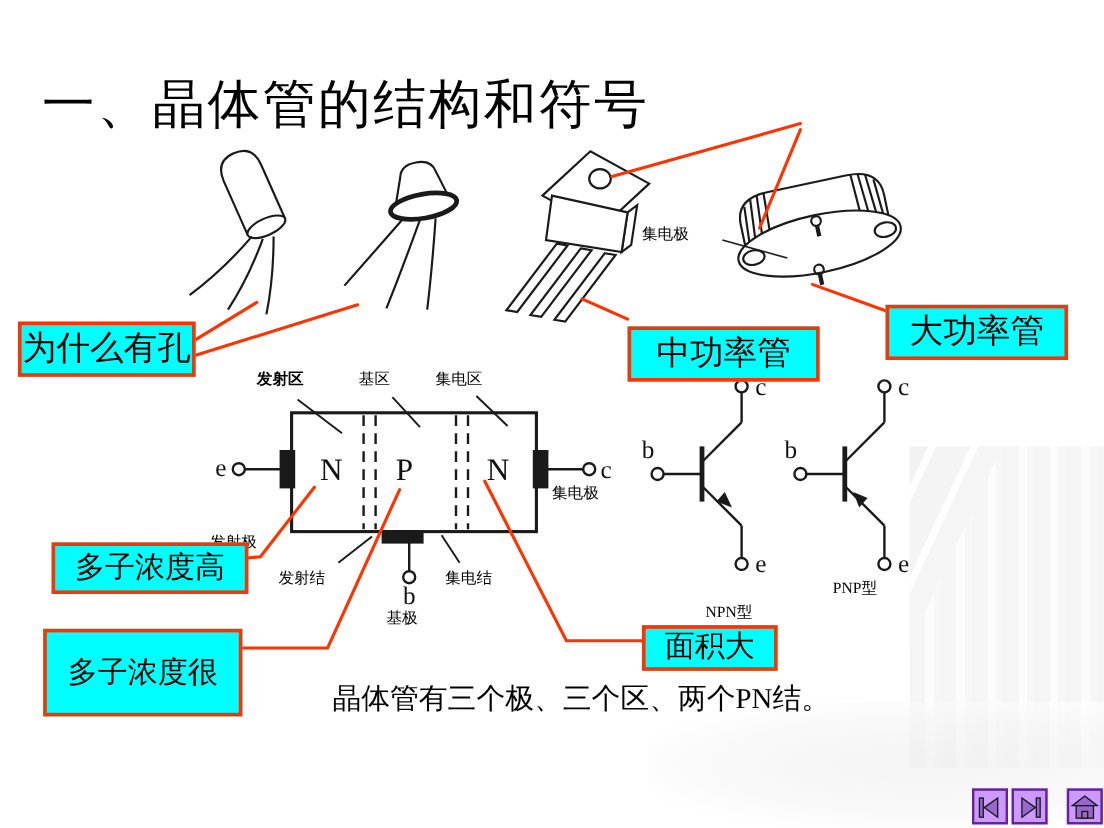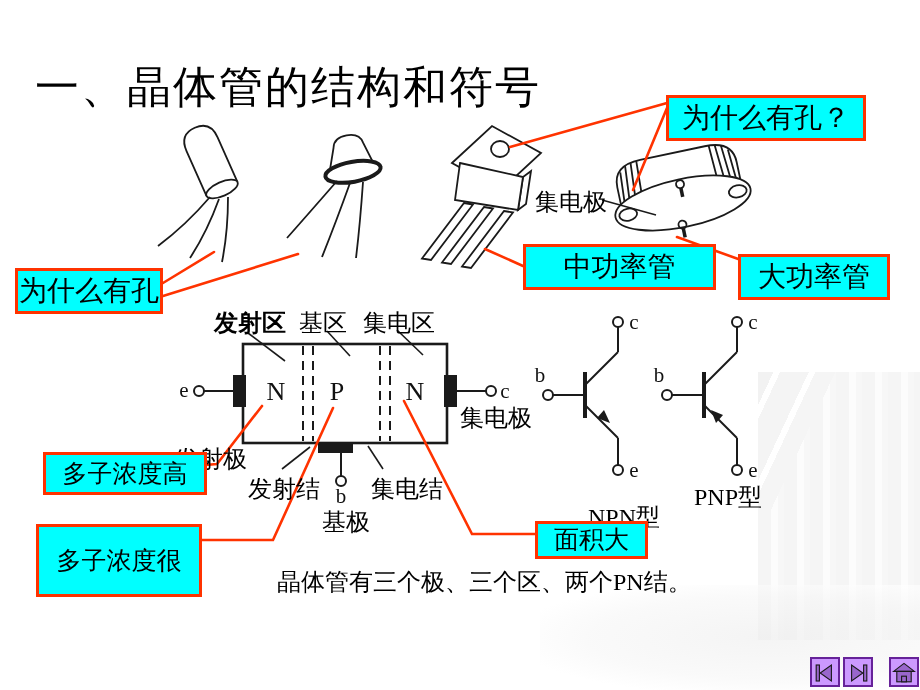--- a/index.html
+++ b/index.html
@@ -17,21 +17,21 @@
   
   .title{position:absolute;left:35px;top:58px;z-index:2;font-family:"DejaVu Sans","Liberation Sans",sans-serif;
          font-weight:400;font-size:44px;letter-spacing:2px;white-space:nowrap;}
   
   .callout{position:absolute;z-index:3;background:#00ffff;border:3px solid #ff3300;
            display:flex;align-items:center;justify-content:center;text-align:center;
            box-sizing:border-box;line-height:1.18;white-space:nowrap;}
   .c-lg{font-size:28px;}
   .c-md{font-size:25px;white-space:normal;}
   
-  .dlabel{position:absolute;z-index:2;font-size:24px;white-space:nowrap;}
+  .dlabel{position:absolute;z-index:2;font-size:13px;white-space:nowrap;}
   .summary{position:absolute;left:277px;top:566px;z-index:2;font-size:24px;white-space:nowrap;}
   
   .navbtn{position:absolute;z-index:4;width:30px;height:30px;box-sizing:border-box;padding:1px 0 0 1px;
           background:#cc99ff;border:2px solid #662299;cursor:pointer;}
 </style>
 </head>
 <body>
 
 <div class="stage">
 
@@ -164,36 +164,35 @@
       <path d="M667,103 L510,147"></path>
       <path d="M667,108 L633,190"></path>
       <path d="M205,465 L217,464 L262,406"></path>
       <path d="M201,540 L273,540 L333,408"></path>
       <path d="M535,534 L472,534 L404,401"></path>
     </g>
   </svg>
 
   <div class="title">一、晶体管的结构和符号</div>
 
-  <div class="callout c-lg" style="left:666px;top:95px;width:200px;height:46px;">为什么有孔？</div>
   <div class="callout c-lg" style="left:15px;top:268px;width:148px;height:46px;">为什么有孔</div>
-  <div class="callout c-lg" style="left:523px;top:244px;width:193px;height:46px;">中功率管</div>
+  <div class="callout c-lg" style="left:523px;top:272px;width:160px;height:46px;">中功率管</div>
   <div class="callout c-lg" style="left:738px;top:254px;width:152px;height:46px;">大功率管</div>
   <div class="callout c-md" style="left:43px;top:452px;width:164px;height:43px;">多子浓度高</div>
   <div class="callout c-md" style="left:36px;top:524px;width:166px;height:73px;flex-direction:row;">
     <span>多子浓度很</span>
   </div>
   <div class="callout c-md" style="left:535px;top:521px;width:113px;height:38px;text-align:right;">面积大</div>
 
   <div class="dlabel" style="left:214px;top:307px;font-weight:bold;">发射区</div>
   <div class="dlabel" style="left:299px;top:307px;font-family:Liberation Mono, monospace;">基区</div>
   <div class="dlabel" style="left:363px;top:307px;">集电区</div>
   <div class="dlabel" style="left:175px;top:399px;margin-top:44px;">发射极</div>
   <div class="dlabel" style="left:460px;top:402px;">集电极</div>
-  <div class="dlabel" style="left:248px;top:473px;">发射结</div>
+  <div class="dlabel" style="left:232px;top:473px;">发射结</div>
   <div class="dlabel" style="left:371px;top:473px;">集电结</div>
   <div class="dlabel" style="left:322px;top:506px;">基极</div>
   <div class="dlabel" style="left:535px;top:186px;">集电极</div>
   <div class="dlabel" style="left:588px;top:481px;margin-top:20px;">NPN型</div>
   <div class="dlabel" style="left:694px;top:481px;">PNP型</div>
 
   <div class="summary">晶体管有三个极、三个区、两个PN结。</div>
 
   <button class="navbtn" style="left:810px;top:657px;" aria-label="previous-slide">
     <svg width="24" height="24" viewBox="0 0 30 30">

